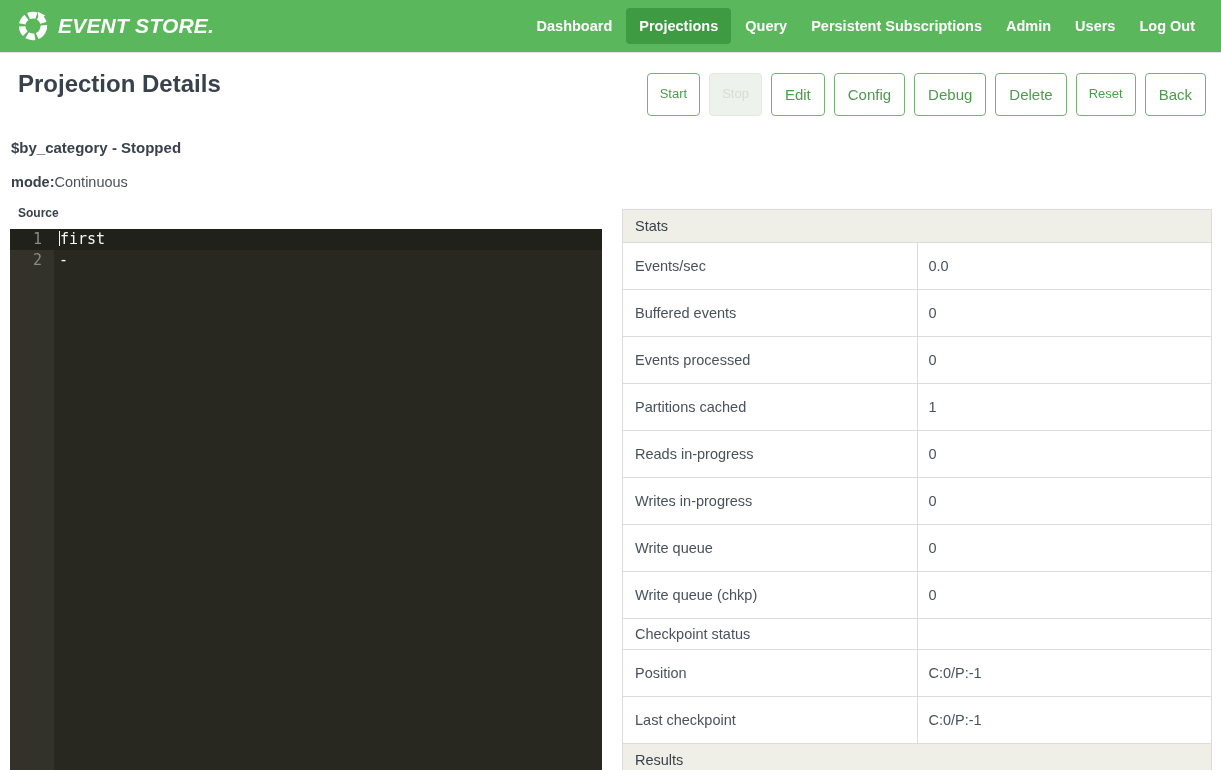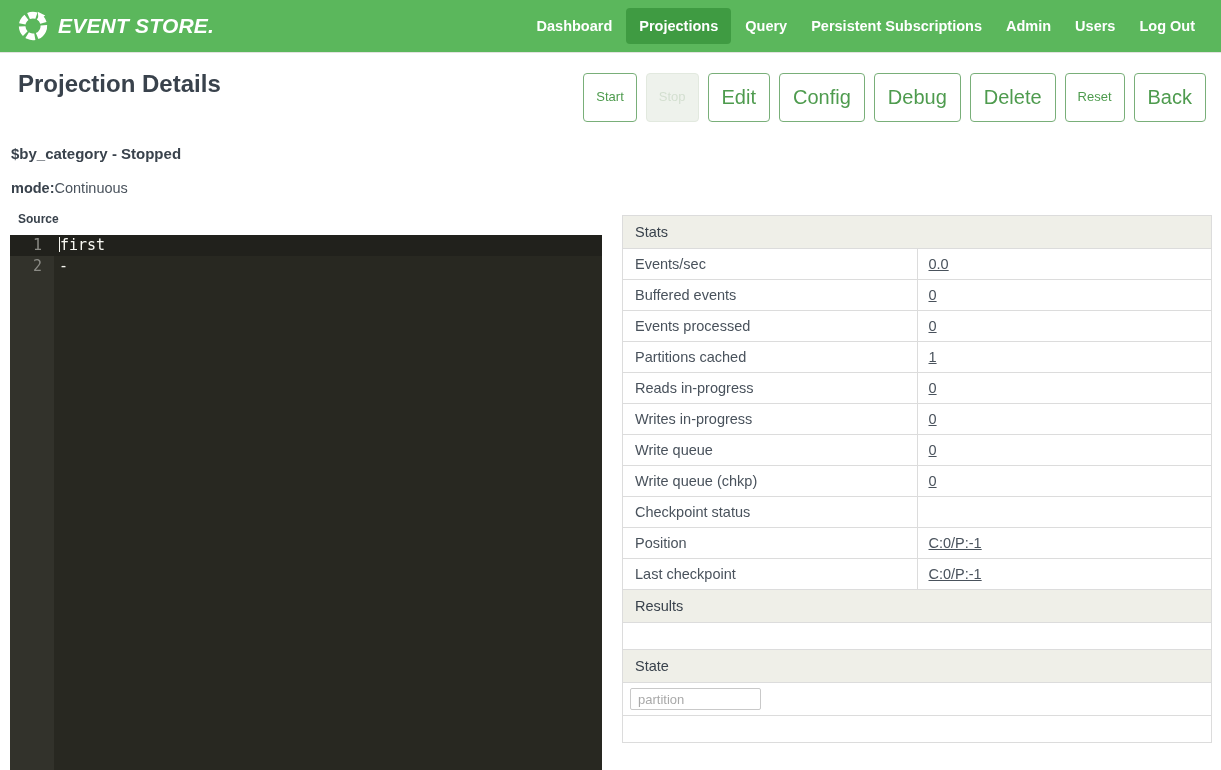--- a/index.html
+++ b/index.html
@@ -16,21 +16,21 @@
   .nav-links { display: flex; align-items: center; }
   .nav-item { color: #ffffff; font-weight: bold; font-size: 14.5px; text-decoration: none;
     padding: 10px 12px; cursor: pointer; white-space: nowrap; }
   .nav-item.active { background: #3f9b42; border-radius: 4px; padding: 10px 13px; margin: 0 2px; }
 
   
   .page-head { display: flex; justify-content: space-between; align-items: flex-start;
     padding: 16px 15px 0 18px; }
   h1.page-title { font-size: 24px; font-weight: bold; color: #39424c; line-height: 1.25; }
   .toolbar { display: flex; gap: 9px; padding-top: 4px; }
-  .btn { background: #ffffff; border: 1px solid #79af79; color: #4e9b4e; font-size: 20px;
+  .btn { background: #ffffff; border: 1px solid #79af79; color: #4e9b4e; font-size: 15px;
     font-family: "Liberation Sans", sans-serif; padding: 12px 13px; border-radius: 4px;
     cursor: pointer; line-height: 1.15; }
   .btn.sm { font-size: 13px; padding: 9px 12px; }
   .btn:disabled { background: #eef2ec; border-color: #e2e9df; color: #d3dfd0; cursor: default; }
 
   .proj-name { font-size: 15px; font-weight: bold; color: #39424c; margin: 23px 0 0 11px; }
   .mode-line { font-size: 14.5px; color: #49525c; margin: 18px 0 0 11px; }
   .mode-line .mode-key { font-weight: bold; color: #39424c; }
 
   
@@ -52,21 +52,21 @@
 
   
   .right-col { flex: 1; padding-top: 3px; }
   table.panel { width: 100%; border-collapse: collapse; font-size: 14.5px; color: #49525c;
     table-layout: fixed; }
   table.panel th, table.panel td { border: 1px solid #dcdcdc; text-align: left;
     font-weight: normal; }
   th.section-head { background: #efefe8; color: #39424c; font-weight: bold;
     padding: 8px 12px; font-size: 14.5px; }
   td.k { padding: 7px 12px; }
-  td.v { padding: 7px 11px; width: 33.2%; text-decoration: underline; }
+  td.v { padding: 15px 11px; width: 33.2%; }
   tr.spacer-row td { height: 27px; padding: 2px 12px; }
   td.input-cell { padding: 5px 7px; }
   .partition-input { width: 131px; height: 22px; border: 1px solid #c9c9c9; border-radius: 2px;
     padding: 2px 7px; font-size: 13px; color: #555; font-family: "Liberation Sans", sans-serif; }
   .partition-input::placeholder { color: #a9a9a9; }
 </style>
 </head>
 <body>
 
 <div class="navbar">

